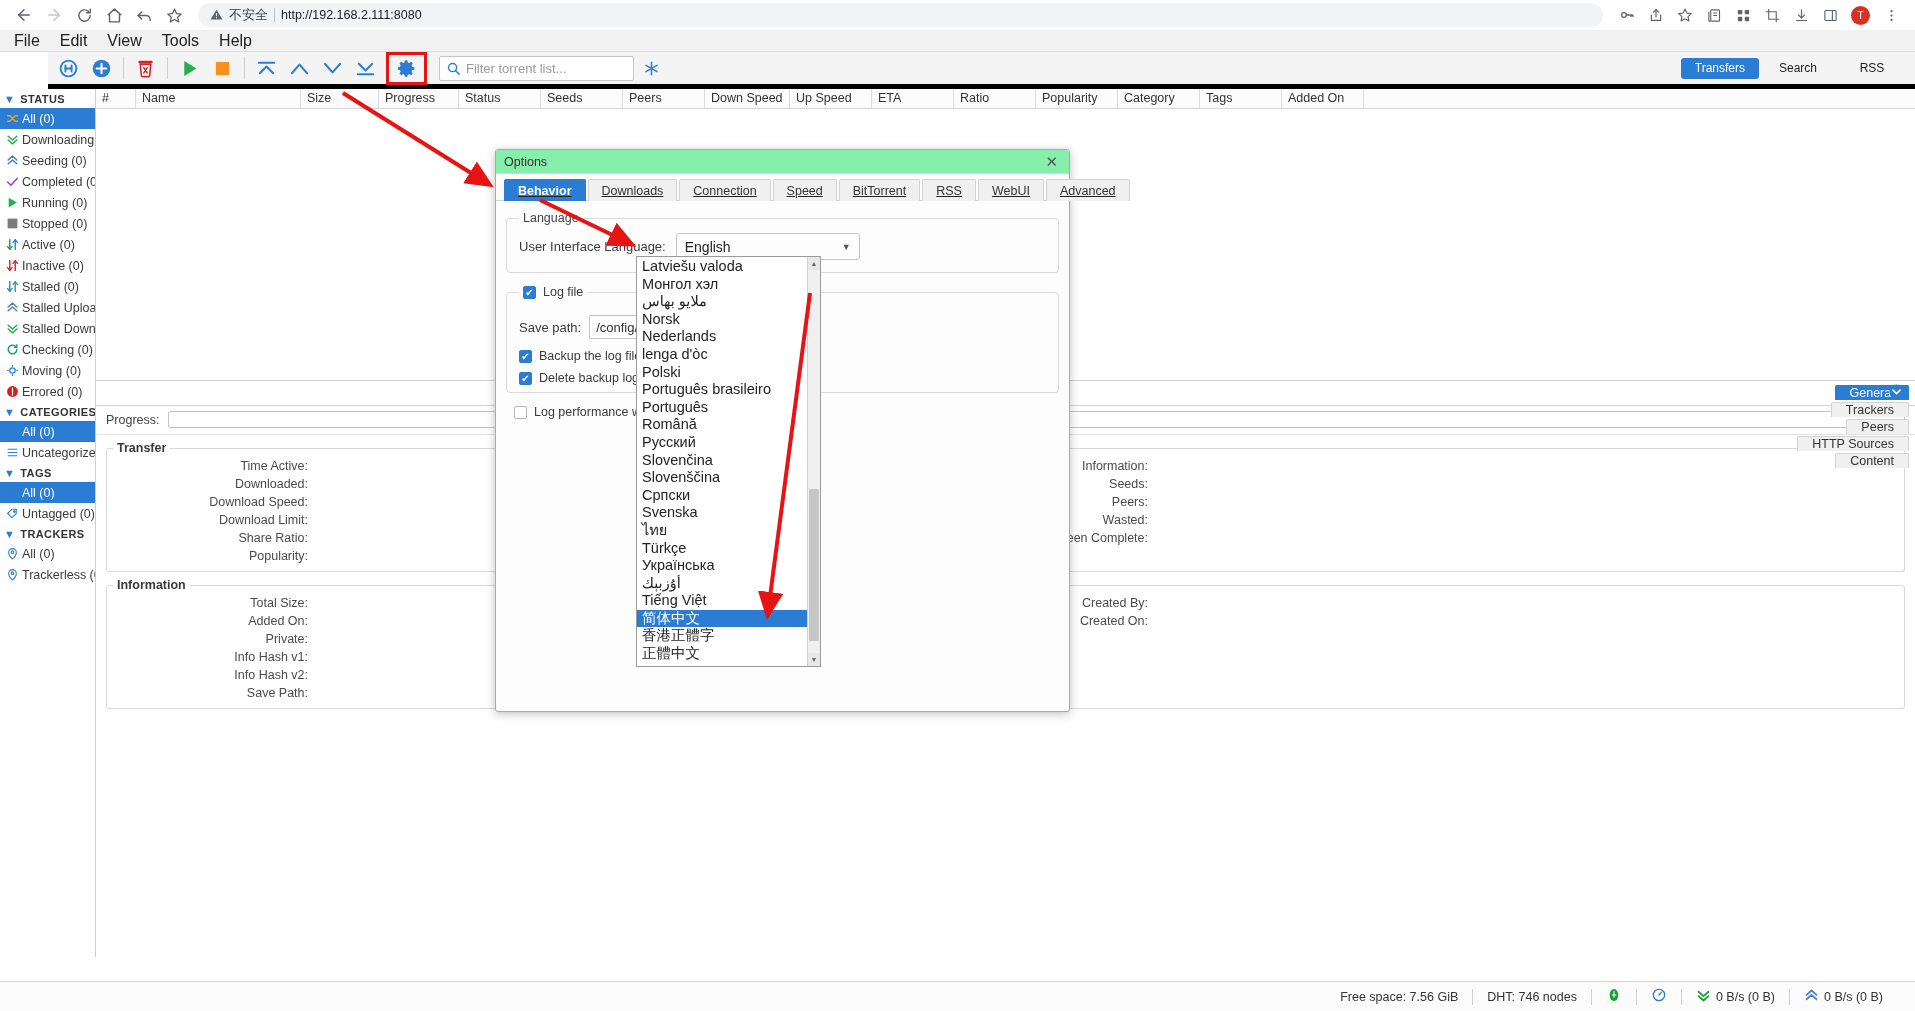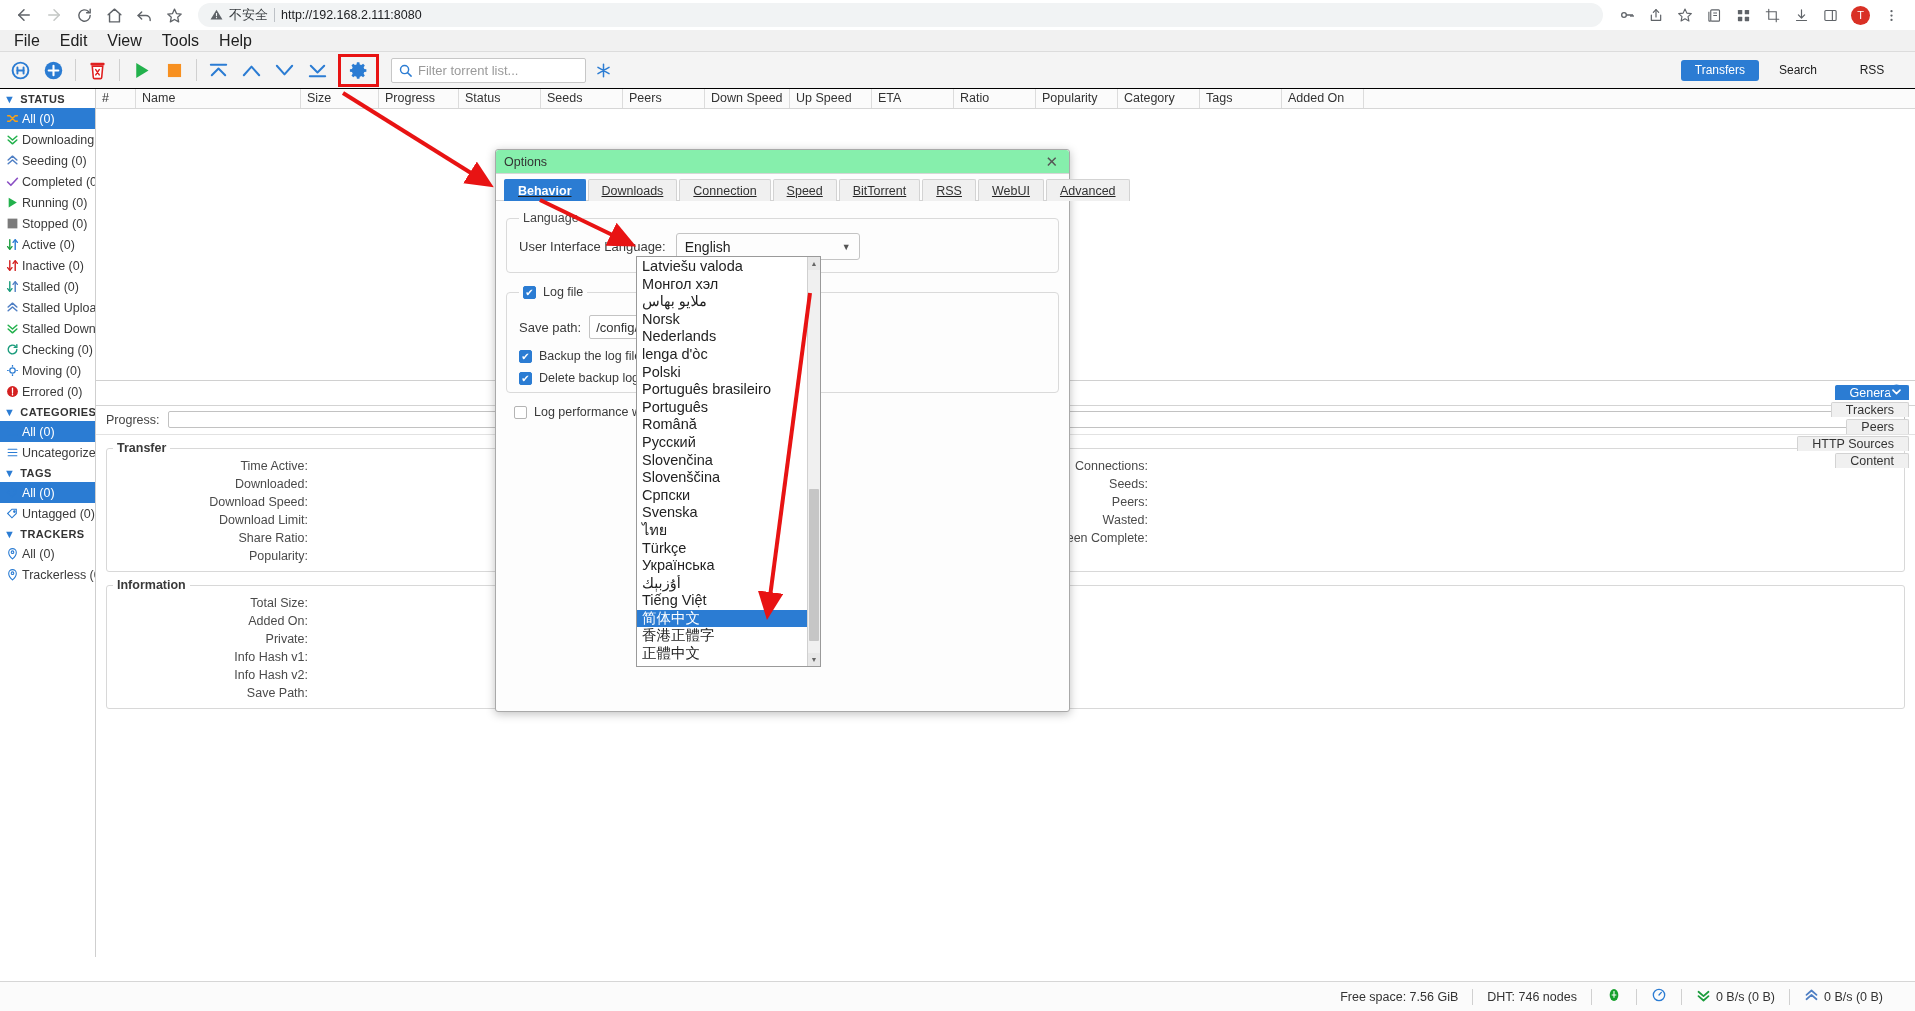--- a/index.html
+++ b/index.html
@@ -65,26 +65,27 @@
     padding-left: 4px;
     font-size: 16px;
     color: #202020;
   }
   .menubar .mi { padding: 2px 10px; cursor: default; }
 
   
   .qb-toolbar {
     height: 37px;
     background: #f4f4f4;
-    border-bottom: 1px solid #000000;
+    border-bottom: 5px solid #000000;
     display: flex;
     align-items: center;
     padding-left: 4px;
     gap: 0px;
     position: relative;
+    margin-left: 48px;
   }
   .tb-btn {
     width: 33px; height: 31px;
     display: flex; align-items: center; justify-content: center;
     flex: 0 0 auto;
   }
   .tb-sep { width: 1px; height: 22px; background: #d0d0d0; margin: 0 5px; }
   .gear-wrap {
     position: relative;
     width: 41px; height: 33px;
@@ -827,21 +828,21 @@
                 <span class="k" style="width:200px">Share Ratio:</span>
                 <span class="v"></span>
               </div>
             <div class="frow">
                 <span class="k" style="width:200px">Popularity:</span>
                 <span class="v"></span>
               </div>
           </div>
           <div class="fcol" style="width:400px">
             <div class="frow">
-                <span class="k" style="width:160px">Connections:</span>
+                <span class="k" style="width:160px">Information:</span>
                 <span class="v"></span>
               </div>
             <div class="frow">
                 <span class="k" style="width:160px">Seeds:</span>
                 <span class="v"></span>
               </div>
             <div class="frow">
                 <span class="k" style="width:160px">Peers:</span>
                 <span class="v"></span>
               </div>
@@ -876,20 +877,30 @@
             <div class="frow">
                 <span class="k" style="width:200px">Info Hash v1:</span>
                 <span class="v"></span>
               </div>
             <div class="frow">
                 <span class="k" style="width:200px">Info Hash v2:</span>
                 <span class="v"></span>
               </div>
             <div class="frow">
                 <span class="k" style="width:200px">Save Path:</span>
+                <span class="v"></span>
+              </div>
+          </div>
+          <div class="fcol" style="width:400px">
+            <div class="frow">
+                <span class="k" style="width:160px">Created By:</span>
+                <span class="v"></span>
+              </div>
+            <div class="frow">
+                <span class="k" style="width:160px">Created On:</span>
                 <span class="v"></span>
               </div>
           </div>
         </div>
       </fieldset>
     </div>
   </div>
 </div>
 
 <div class="dialog">

